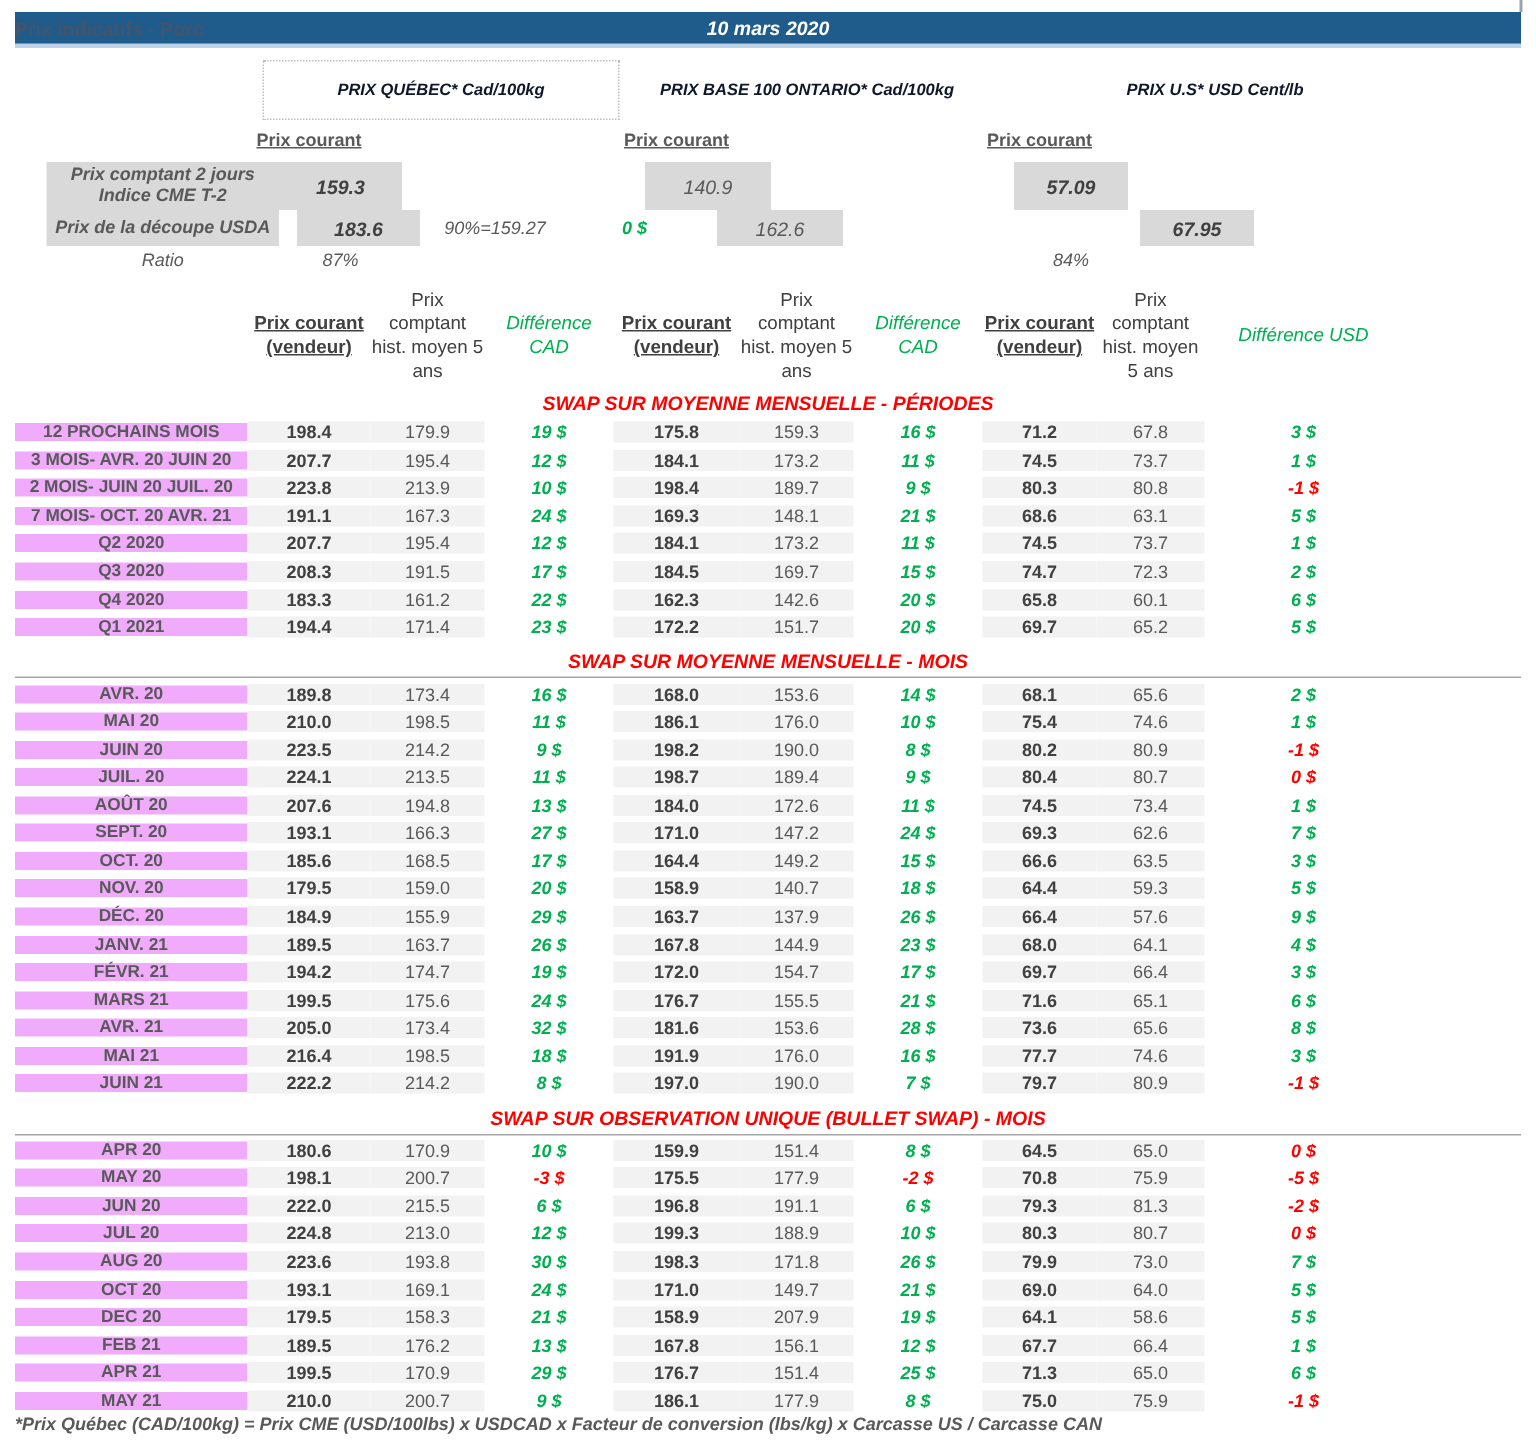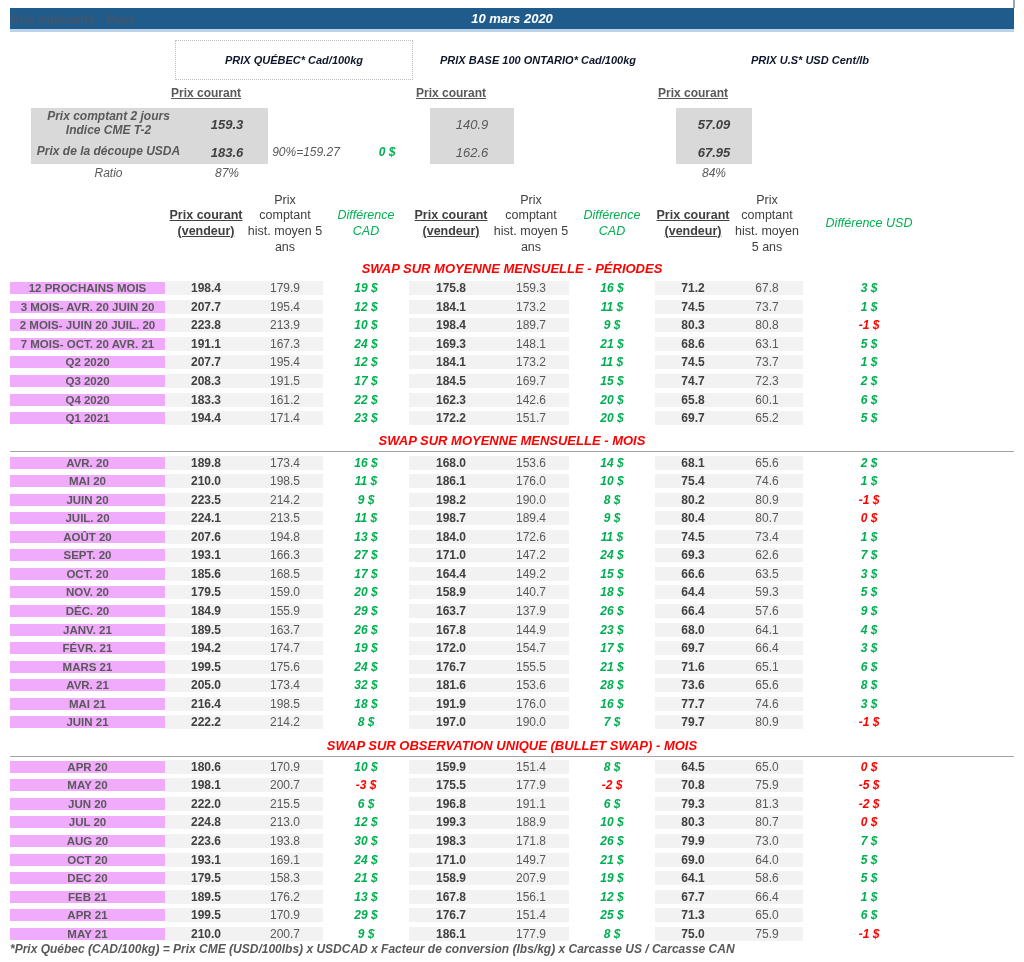--- a/index.html
+++ b/index.html
@@ -29,21 +29,21 @@
 
   .grid { display:grid; grid-template-columns:155px 82px 76px 86px 84px 76px 86px 76px 72px 132px; margin-left:10px; }
   .c { text-align:center; font-size:12px; color:#595959; }
 
   .pc-row { position:absolute; left:0; top:86px; width:1024px; }
   .pc { font-size:12px; font-weight:bold; text-decoration:underline; color:#595959; }
 
   .spot { position:absolute; left:0; top:108px; width:1024px; }
   .spot .grid { align-items:stretch;padding-left:21px; }
   .srow-a { height:32px; }
-  .srow-b { height:24px; }
+  .srow-b { height:24px;gap:12px; }
   .srow-r { height:18px; }
   .sgrey { background:#D9D9D9; }
   .slabel { font-size:12px; font-weight:bold; font-style:italic; display:flex; flex-direction:column; justify-content:center; line-height:1.15; }
   .sval { font-size:13px; font-weight:bold; font-style:italic; color:#404040; display:flex; align-items:center; justify-content:center; }
   .sval-plain { font-weight:normal; color:#595959; }
   .snote { font-size:12px; font-style:italic; display:flex; align-items:center; justify-content:center; }
   .sdiff { font-size:12px; font-style:italic; font-weight:bold; color:#00B050; display:flex; align-items:center; justify-content:center; }
   .ratio { font-style:italic; font-size:12px; display:flex; align-items:center; justify-content:center; }
 
   .colheads { position:absolute; left:0; top:190px; width:1024px; }

